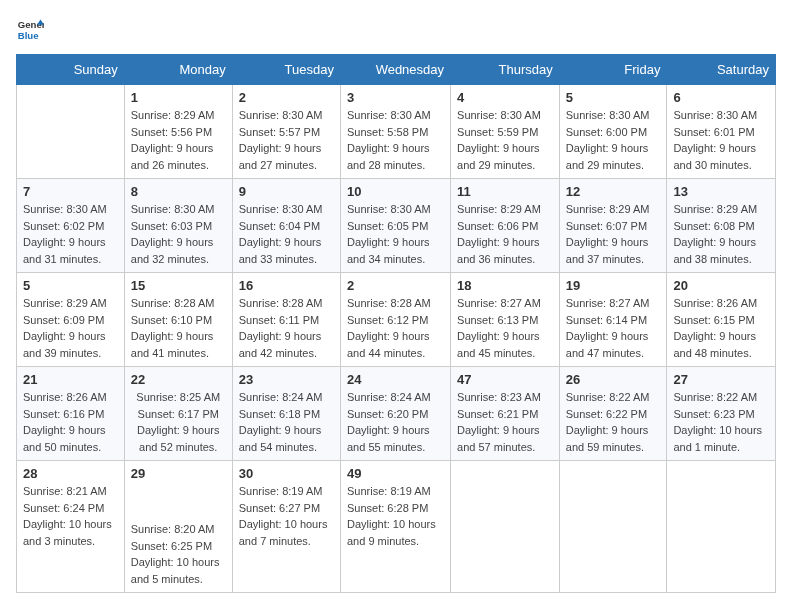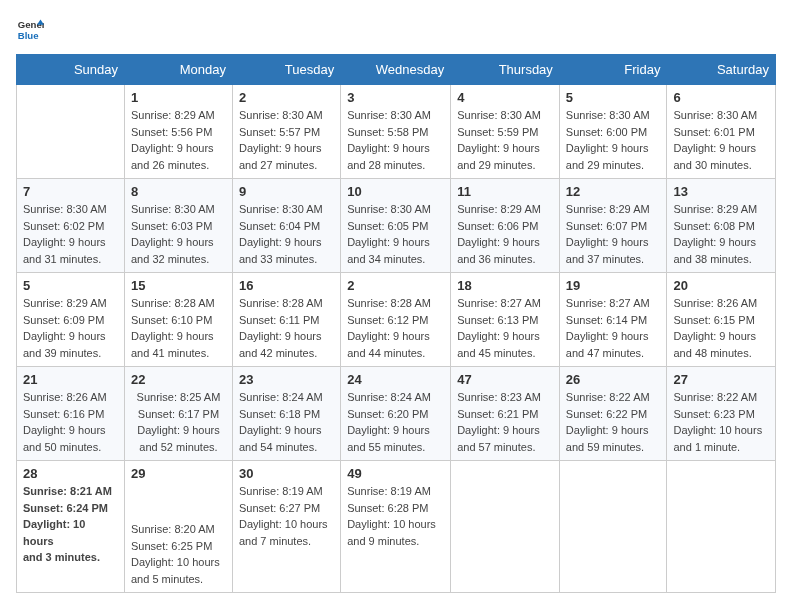--- a/index.html
+++ b/index.html
@@ -303,21 +303,21 @@
           <span class="day-num">27</span>
           <div class="day-detail" style="white-space: pre-line;">Sunrise: 8:22 AM
 Sunset: 6:23 PM
 Daylight: 10 hours
 and 1 minute.</div>
         </td>
       </tr>
       <tr>
         <td>
           <span class="day-num">28</span>
-          <div class="day-detail" style="white-space: pre-line; font-weight: bold;">Sunrise: 8:21 AM
+          <div class="day-detail" style="white-space: pre-line;">Sunrise: 8:21 AM
 Sunset: 6:24 PM
 Daylight: 10 hours
 and 3 minutes.</div>
         </td>
         <td>
           <span class="day-num">29</span>
           <div class="day-detail" style="white-space: pre-line; margin-top: 40px;">Sunrise: 8:20 AM
 Sunset: 6:25 PM
 Daylight: 10 hours
 and 5 minutes.</div>

